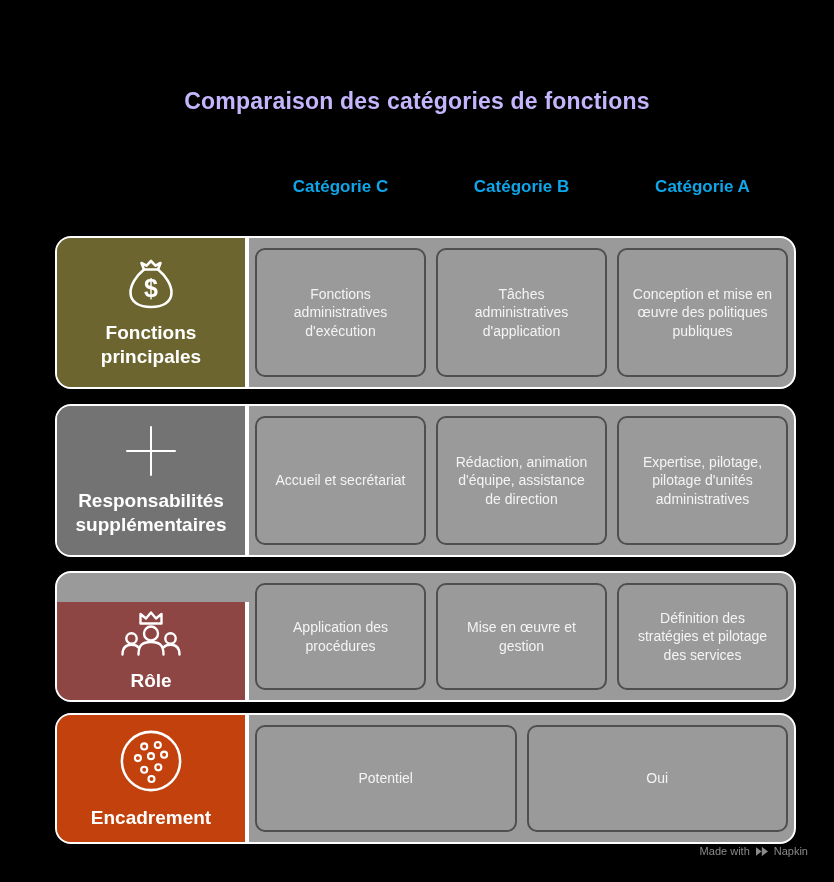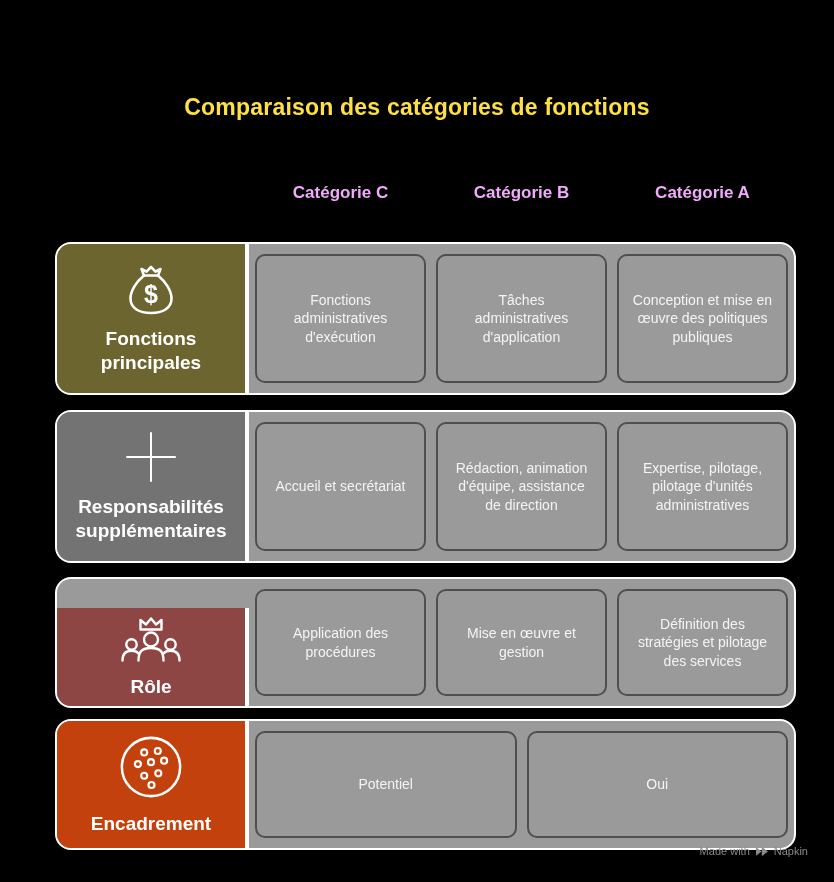--- a/index.html
+++ b/index.html
@@ -9,42 +9,42 @@
   }
   .canvas {
     position: relative;
     width: 834px;
     height: 882px;
     background: #000000;
     font-family: "Liberation Sans", sans-serif;
     overflow: hidden;
   }
   .title {
-    margin: 13px;
+    margin: 7px;
     padding-top: 81px;
     text-align: center;
     font-size: 23px;
     font-weight: bold;
-    color: #fde047;
+    color: #c4b5fd;
     letter-spacing: 0.2px;
   }
   .headers {
     box-sizing: border-box;
     margin: 62px 0 0 55px;
     width: 741px;
     padding: 0 8px 0 200px;
     display: flex;
     gap: 10px;
   }
   .header {
     flex: 1;
     text-align: center;
     font-size: 17px;
     font-weight: bold;
-    color: #f0abfc;
+    color: #0ea5e9;
   }
   .table {
     margin: 39px 0 0 55px;
     width: 741px;
   }
   .row {
     box-sizing: border-box;
     display: flex;
     border: 2px solid #ffffff;
     border-radius: 16px;

